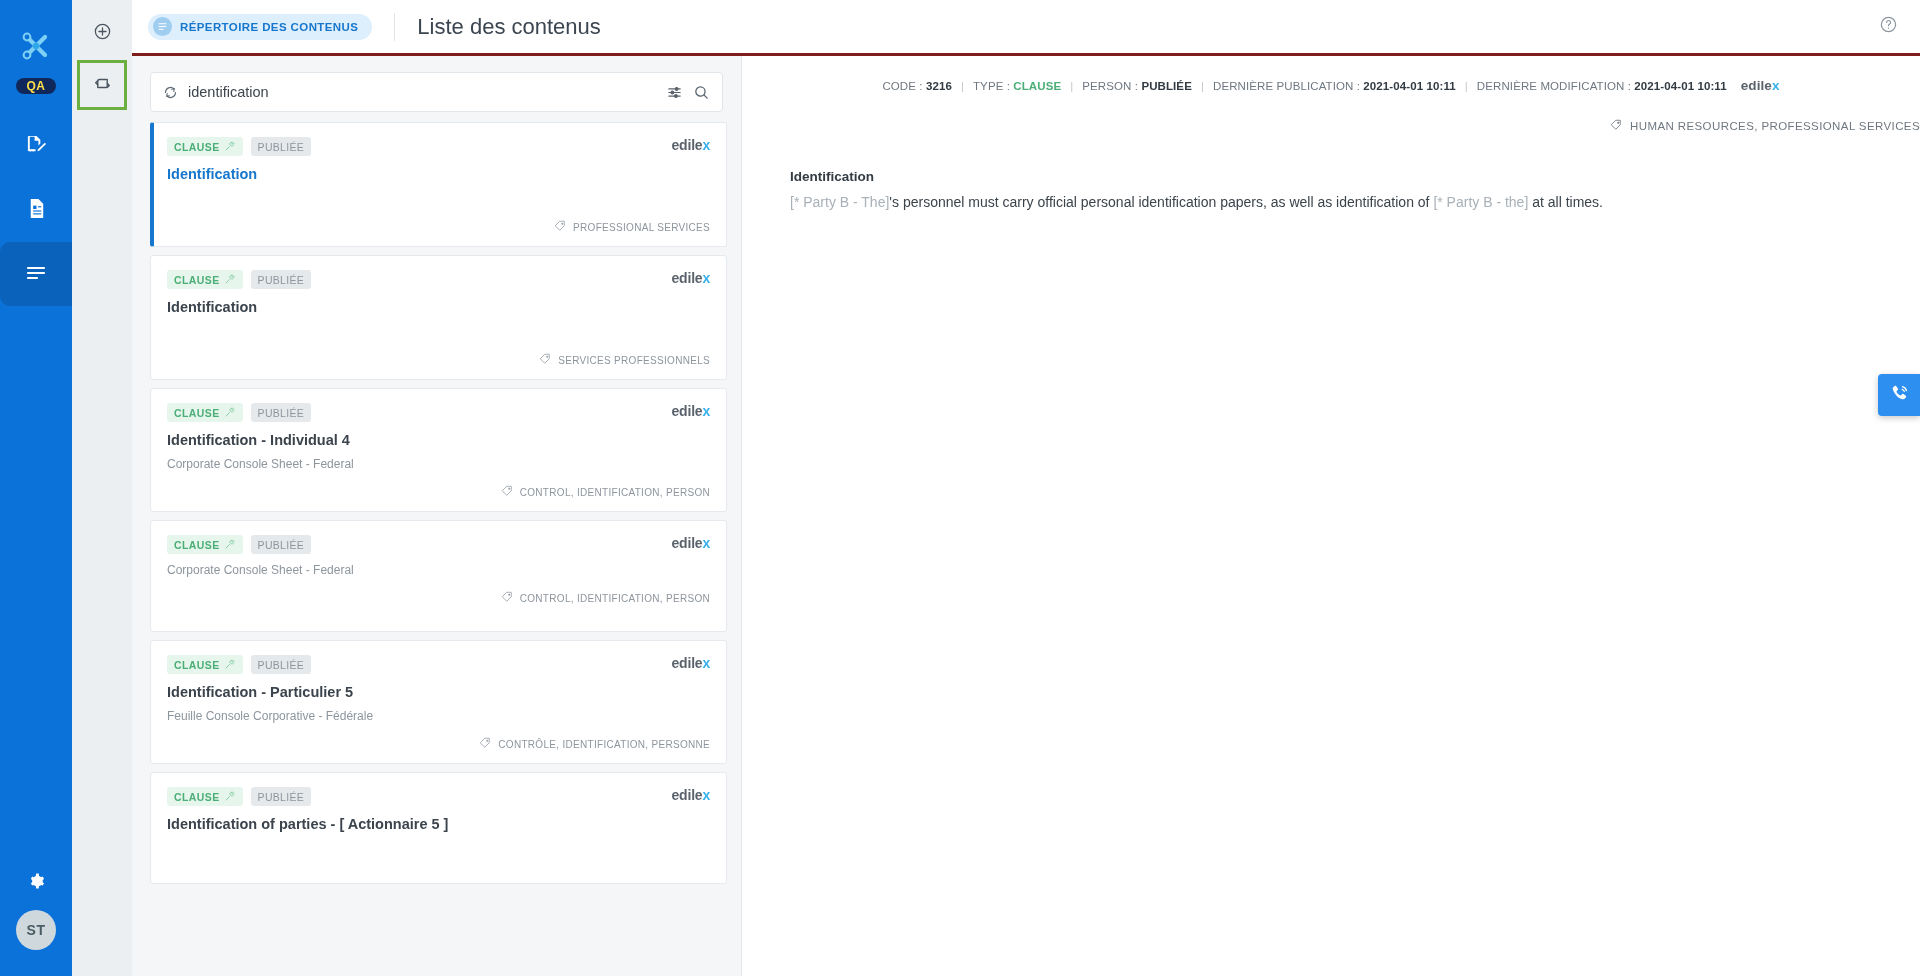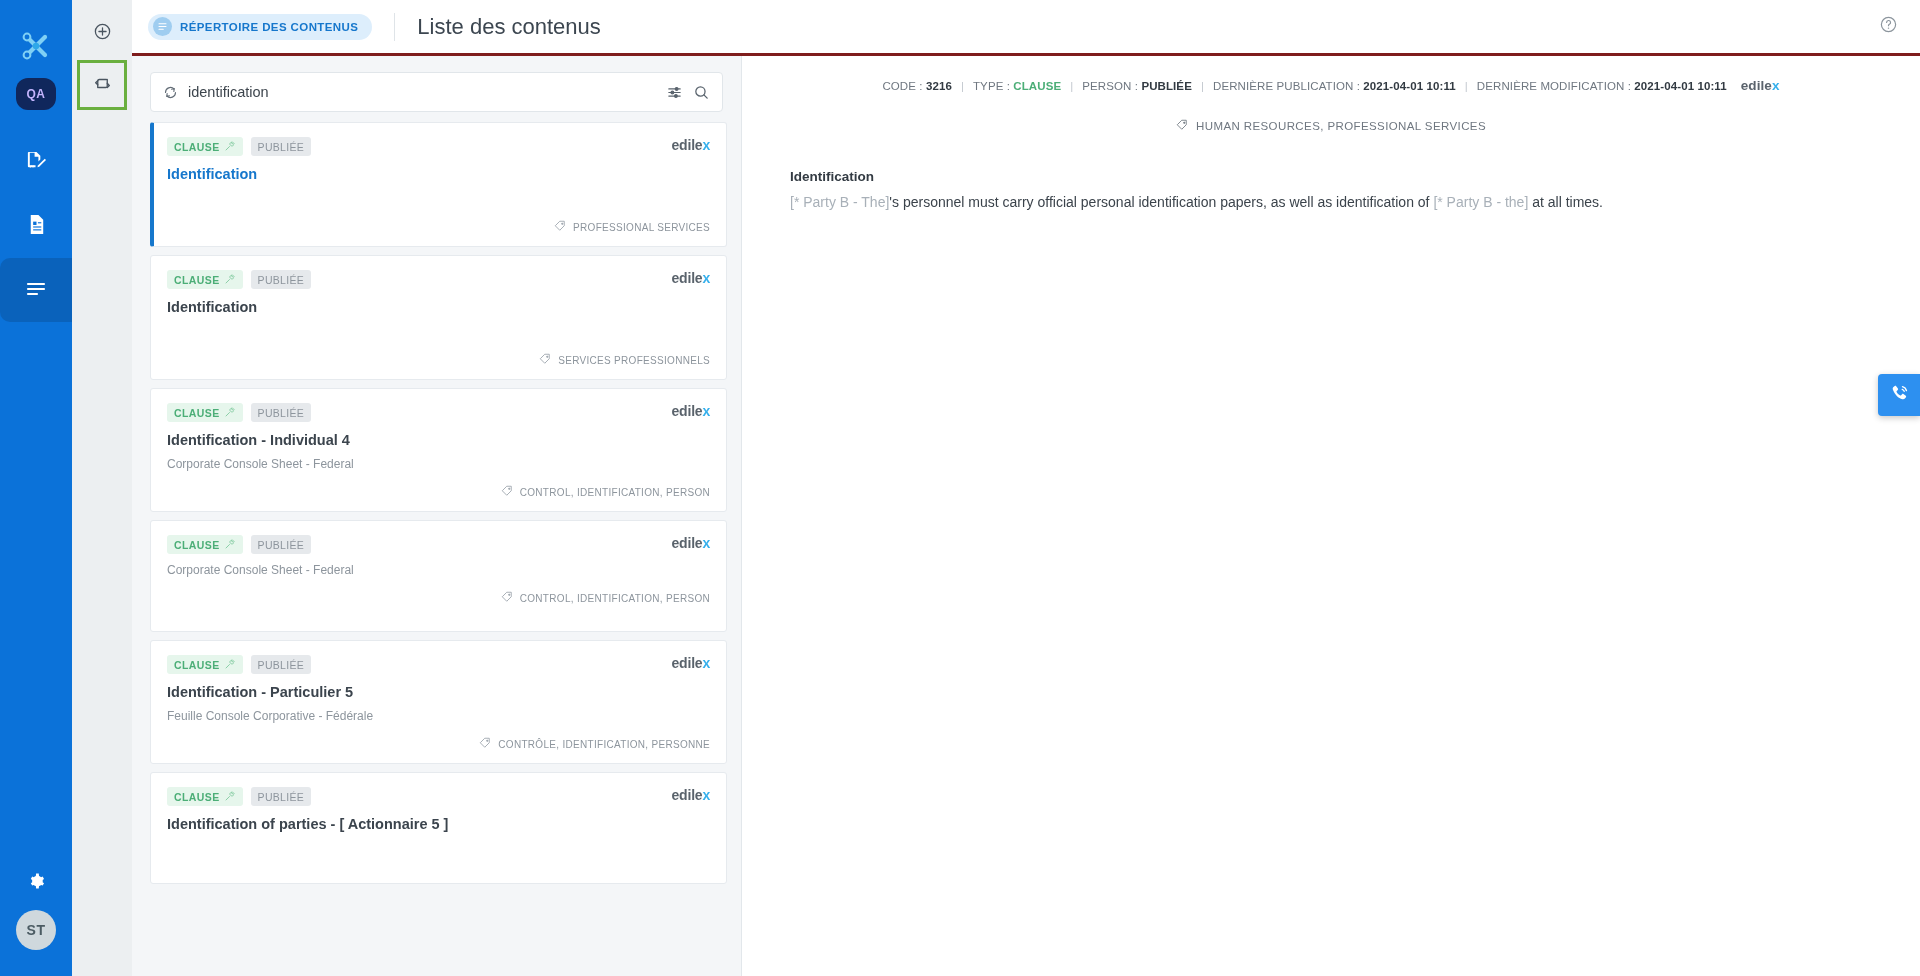--- a/index.html
+++ b/index.html
@@ -13,22 +13,22 @@
 
   
   .rail {
     width: 72px; flex: 0 0 72px;
     background: #0b72d9;
     display: flex; flex-direction: column; align-items: center;
     padding-top: 18px;
   }
   .rail-logo { width: 48px; height: 56px; display:flex; align-items:center; justify-content:center; margin-bottom: 4px;}
   .rail-qa {
-    width: 40px; height: 32px; border-radius: 12px;
-    background: #10275c; color: #c4b5fd;
+    width: 40px; height: 16px; border-radius: 12px;
+    background: #10275c; color: #fde047;
     font-size: 12px; font-weight: bold; letter-spacing: .5px;
     display: flex; align-items: center; justify-content: center;
     margin-bottom: 20px;
   }
   .rail-item {
     width: 72px; height: 64px;
     display: flex; align-items: center; justify-content: center;
     color: #ffffff; cursor: pointer;
   }
   .rail-item.active { background: #0a62bb; border-radius: 10px 0 0 10px; }
@@ -158,21 +158,21 @@
   .meta-item { white-space: nowrap; }
   .meta-item b { color: #323a42; }
   .meta-item .green { color: #4cae77; font-weight: bold; }
   .meta-div { margin: 0 9px; color: #c3c9cf; }
   .meta-logo { margin-left: 14px; font-size: 13.5px; font-weight: bold; color: #5a636c; }
   .meta-logo .x { color: #37b0ec; }
 
   .doc-tags {
     margin-top: 26px; text-align: center;
     font-size: 11.5px; color: #6f7780; letter-spacing: .4px;
-    display: flex; align-items: center; justify-content: center; gap: 8px;
+    display: flex; align-items: center; justify-content: flex-end; gap: 8px;
   }
   .doc-body { margin-top: 36px; padding: 0 40px 0 48px; }
   .doc-h { font-size: 13.5px; font-weight: bold; color: #333b43; }
   .doc-p { margin-top: 8px; font-size: 14px; color: #3b434b; line-height: 1.45; }
   .tok { color: #a8b0b8; }
 
   .fab {
     position: absolute; right: 0; top: 318px;
     width: 42px; height: 42px; border-radius: 4px 0 0 4px;
     background: #2d90f0; color: #fff;

